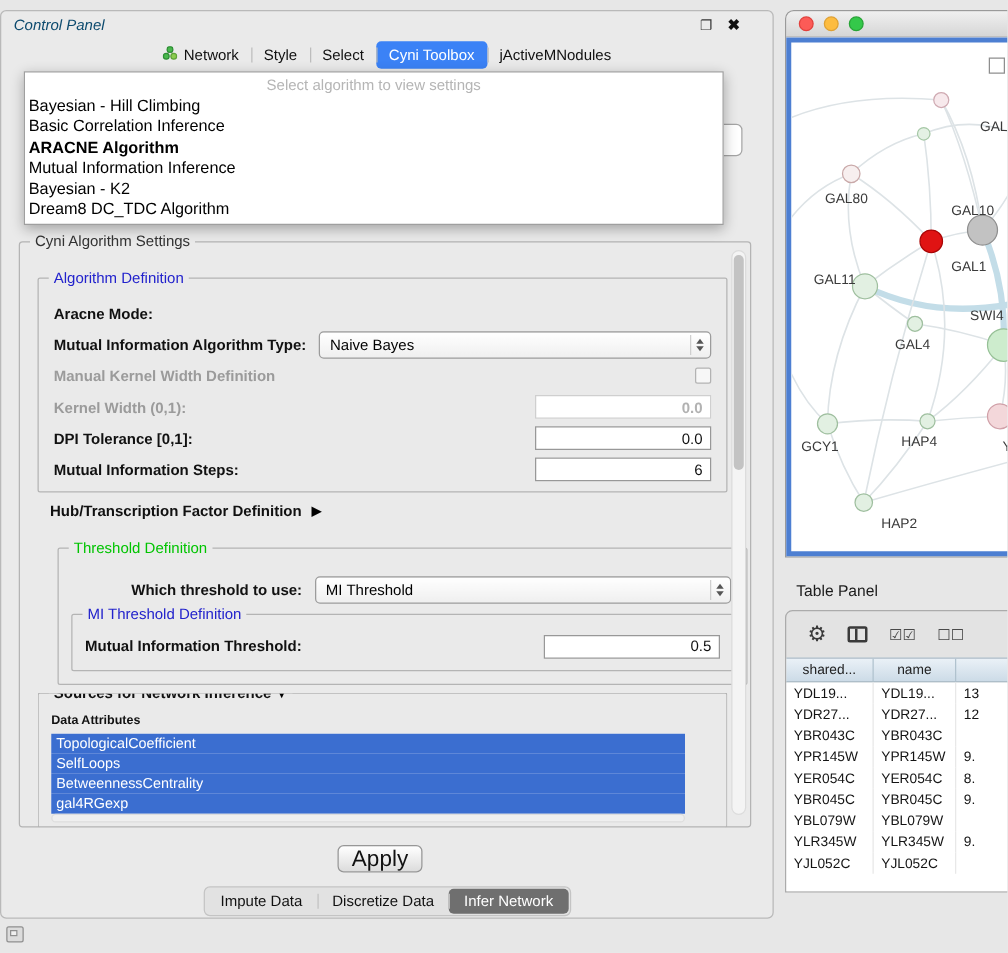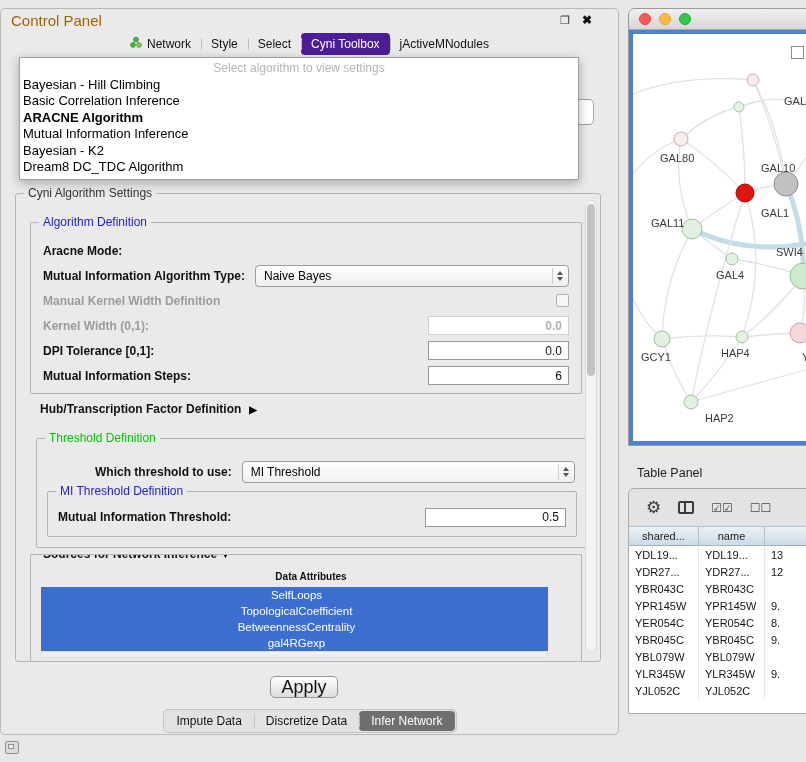--- a/index.html
+++ b/index.html
@@ -4,51 +4,51 @@
 <style>
   * { box-sizing: border-box; margin: 0; padding: 0; }
   html,body { width:806px; height:762px; }
   body { font-family: "Liberation Sans", sans-serif; background:#e7e7e7; }
   .desktop { position:relative; width:806px; height:762px; background:#e7e7e7; overflow:hidden; }
 
   
   .cp { position:absolute; left:0; top:8px; width:619px; height:727px;
         background:#eaeaea; border:1px solid #b9b9b9; border-radius:5px; }
   .cp-titlebar { height:22px; display:flex; align-items:center; padding:0 10px; }
-  .cp-title { font-size:15px; color:#a16207; }
+  .cp-title { font-size:12px; color:#0c4a6e;font-style:italic; }
   .cp-win-icons { margin-left:auto; display:flex; gap:12px; align-items:center; padding-right:16px; }
   .float-ic { font-size:11px; color:#333; cursor:default; }
   .close-ic { font-size:12px; color:#111; font-weight:bold; cursor:default; }
 
   .cp-tabs { display:flex; justify-content:center; align-items:center; height:26px; font-size:12px; color:#111; }
   .cp-tab { padding:4px 10px; display:flex; align-items:center; gap:5px; position:relative; white-space:nowrap; }
   .cp-tab + .cp-tab::before { content:""; position:absolute; left:0; top:5px; bottom:5px; width:1px; background:#bdbdbd; }
-  .cp-tab.sel { background:#4c1d95; color:#fff; border-radius:4px; }
+  .cp-tab.sel { background:#3b82f6; color:#fff; border-radius:4px; }
 
   .combo-stub { position:absolute; left:560px; top:90px; width:33px; height:26px;
                 background:#fff; border:1px solid #a5a5a5; border-radius:5px; z-index:10; }
 
   .popup { position:absolute; left:18px; top:48px; width:560px; background:#fff;
            border:1px solid #9f9f9f; box-shadow:0 3px 10px rgba(0,0,0,.3); z-index:20; padding:2px 0 4px; }
   .popup-ph { text-align:center; color:#b5b5b5; font-size:12px; line-height:17px; }
   .popup-item { font-size:13px; line-height:16.4px; padding-left:3px; color:#000; }
   .popup-item.sel { font-weight:bold; }
 
   
   .settings { position:absolute; left:14px; top:184px; width:586px; height:469px;
               border:1px solid #b4b4b4; border-radius:3px; }
   .gtitle { position:absolute; top:-8px; left:8px; background:#eaeaea; padding:0 4px; font-size:12px; white-space:nowrap; }
   .gtitle.plain { color:#333; }
   .gtitle.blue  { color:#2222cc; }
   .gtitle.green { color:#00c400; }
   .gtitle.boldblack { color:#111; font-weight:bold; }
 
-  .grp { position:absolute; border:1px solid #b4b4b4; border-radius:2px;text-align:center; }
+  .grp { position:absolute; border:1px solid #b4b4b4; border-radius:2px; }
   .algo-def  { left:14px; top:28px;  width:552px; height:172px; }
-  .threshold { left:20px; top:244px; width:552px; height:110px; }
+  .threshold { left:30px; top:244px; width:552px; height:110px; }
   .mi-grp    { left:10px; top:52px;  width:530px; height:46px; }
   .sources   { left:14px; top:360px; width:552px; height:108px; border-bottom:none; overflow:hidden; }
 
   .row { display:flex; align-items:center; height:25px; padding:0 12px; }
   .algo-def .row:first-of-type { margin-top:15px; }
   .lbl { font-size:12px; color:#111; }
   .b { font-weight:bold; }
   .dis { color:#9b9b9b; font-weight:bold; }
 
   .combo { flex:1; margin-left:10px; height:22px; background:linear-gradient(#ffffff,#efefef);
@@ -253,22 +253,22 @@
             <span class="field">0.5</span>
           </div>
         </div>
       </div>
 
       <div class="grp sources">
         <span class="gtitle boldblack"><span>Sources for Network Inference</span>
           <span class="caret">▼</span></span>
         <div class="attr-label">Data Attributes</div>
         <div class="attr-list">
+            <div class="attr-item">TopologicalCoefficient</div>
             <div class="attr-item">SelfLoops</div>
-            <div class="attr-item">TopologicalCoefficient</div>
             <div class="attr-item">BetweennessCentrality</div>
             <div class="attr-item">gal4RGexp</div>
           </div>
         <div class="attr-hscroll"></div>
       </div>
 
       <div class="vscroll">
         <div class="vthumb"></div>
       </div>
     </div>

